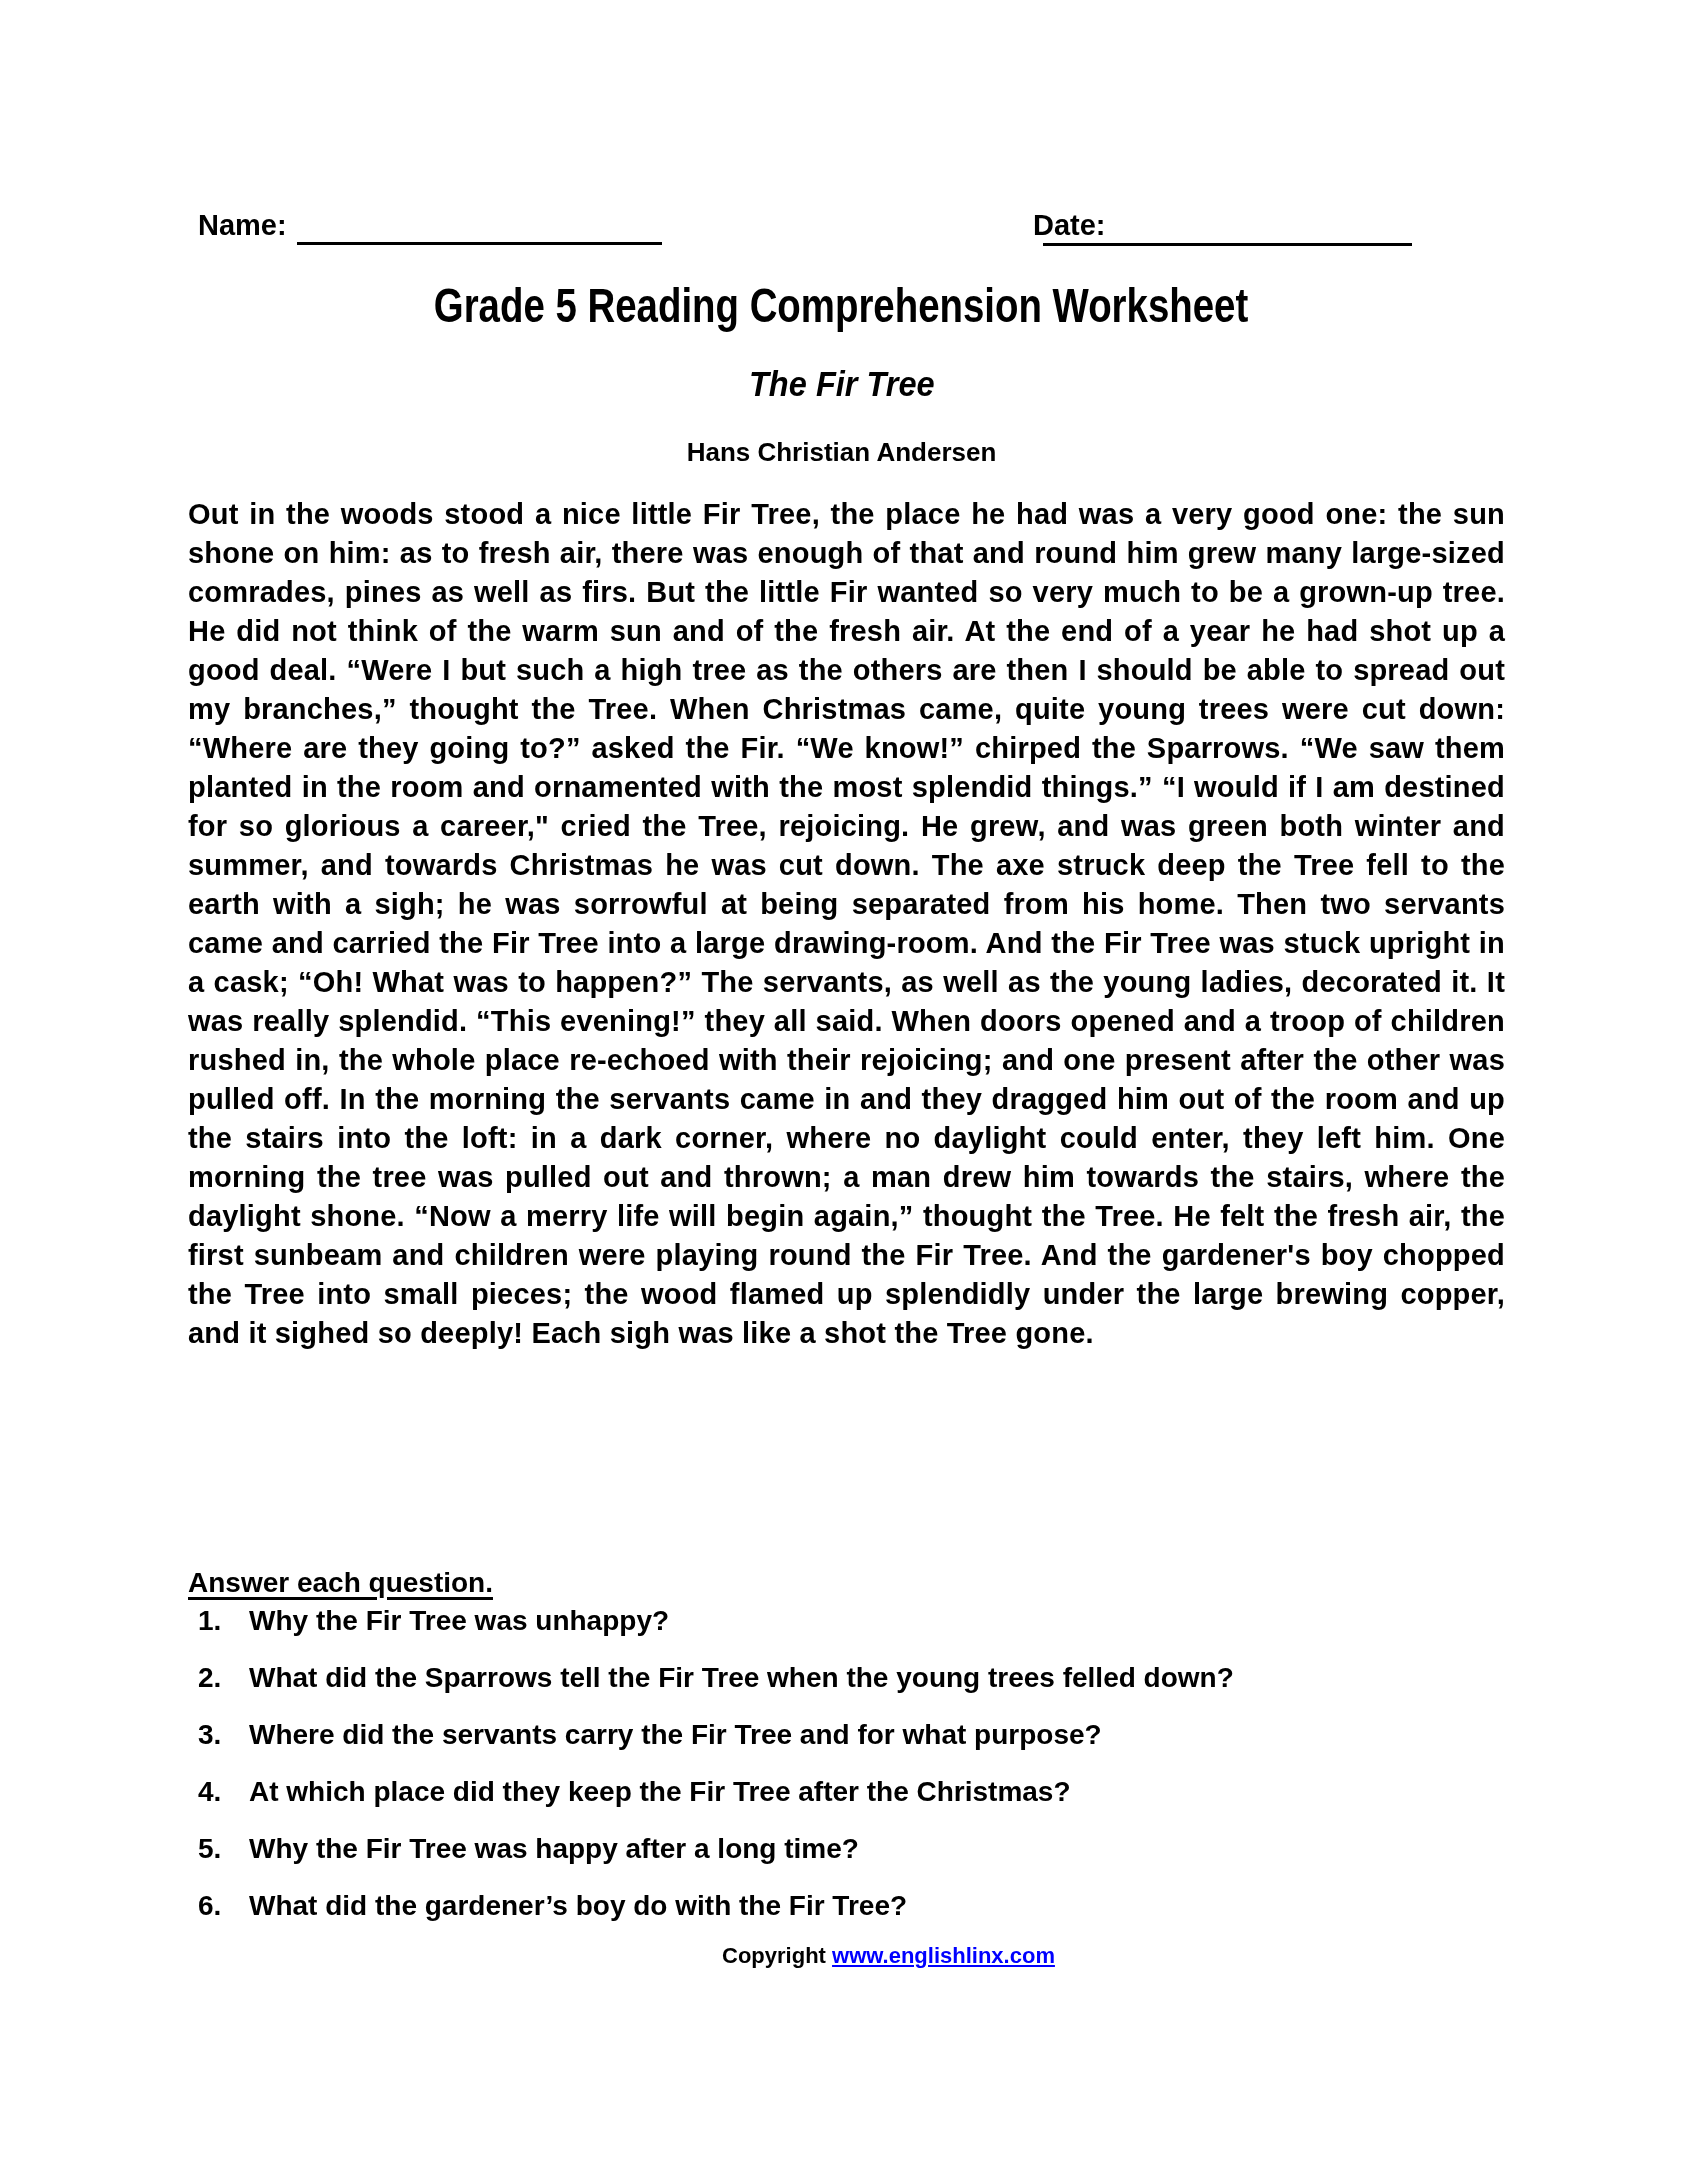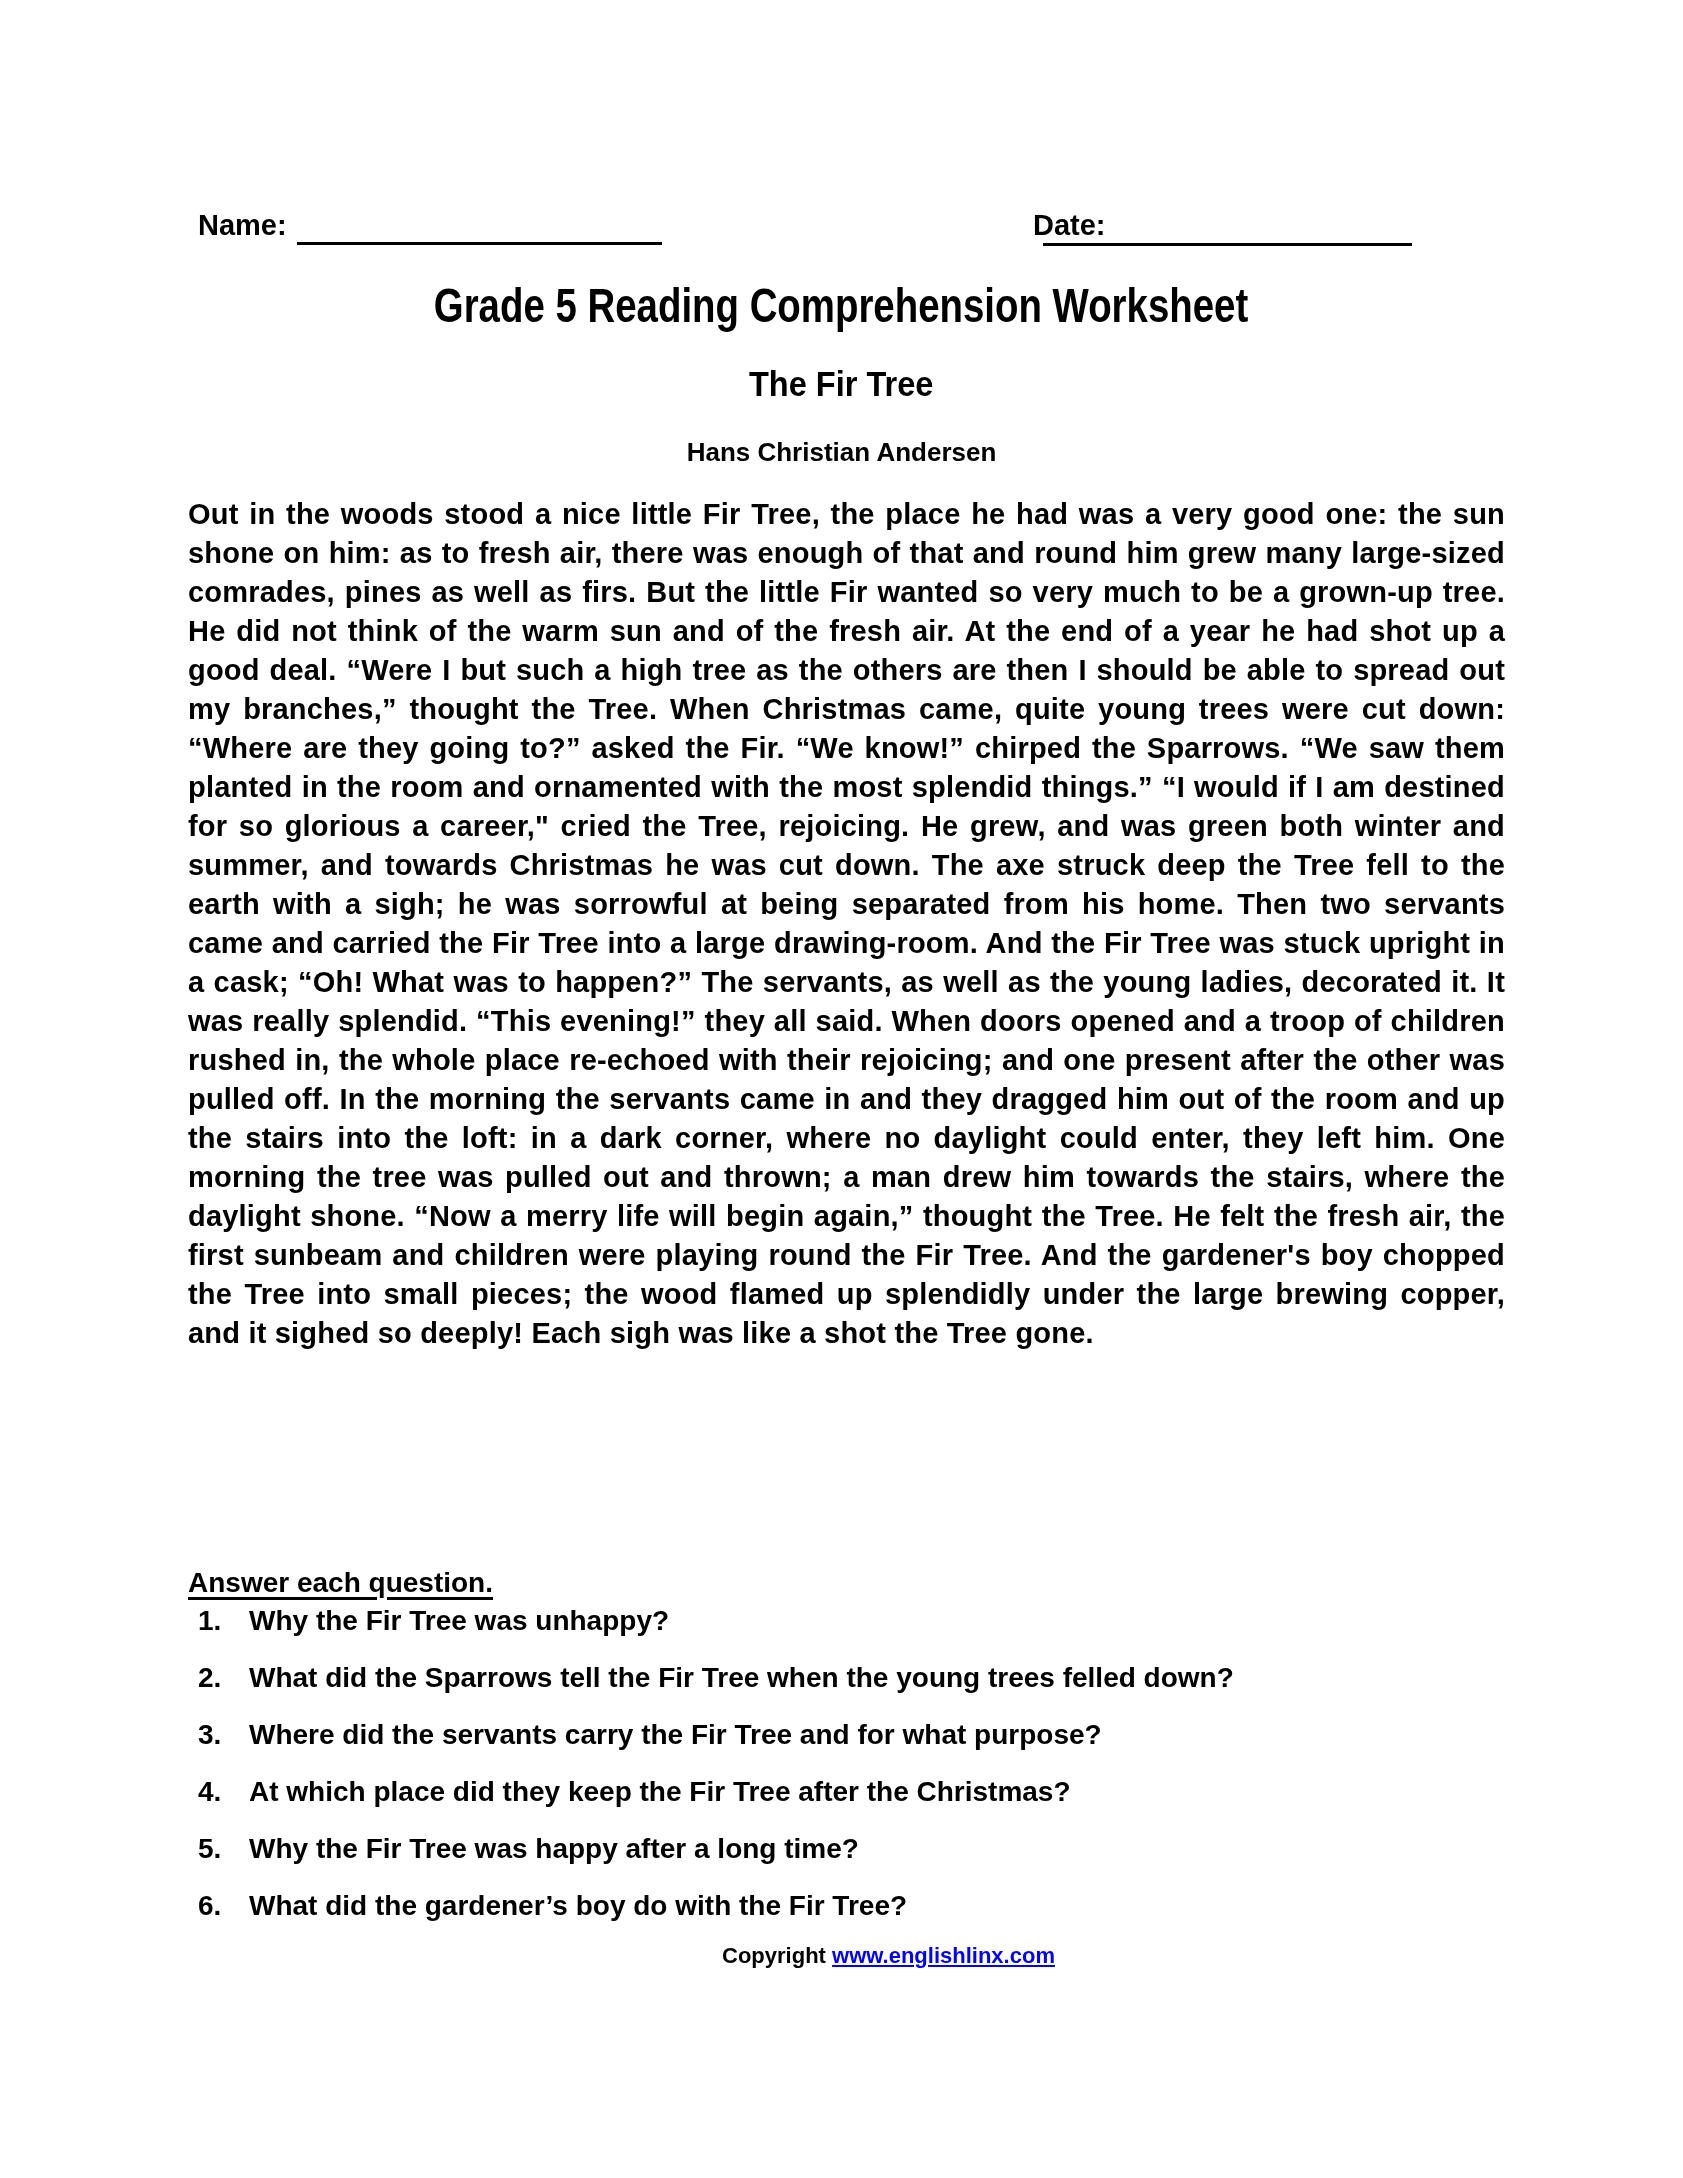--- a/index.html
+++ b/index.html
@@ -61,20 +61,21 @@
   }
   .passage-title {
     position: absolute;
     top: 364px;
     left: 0;
     width: 1683px;
     text-align: center;
     font-size: 35px;
     line-height: 40px;
     white-space: nowrap;
+    font-style: italic;
   }
   .passage-title .condense {
     display: inline-block;
     transform: scaleX(0.93);
     transform-origin: 50% 50%;
   }
   .passage-author {
     position: absolute;
     top: 416px;
     left: 0;

